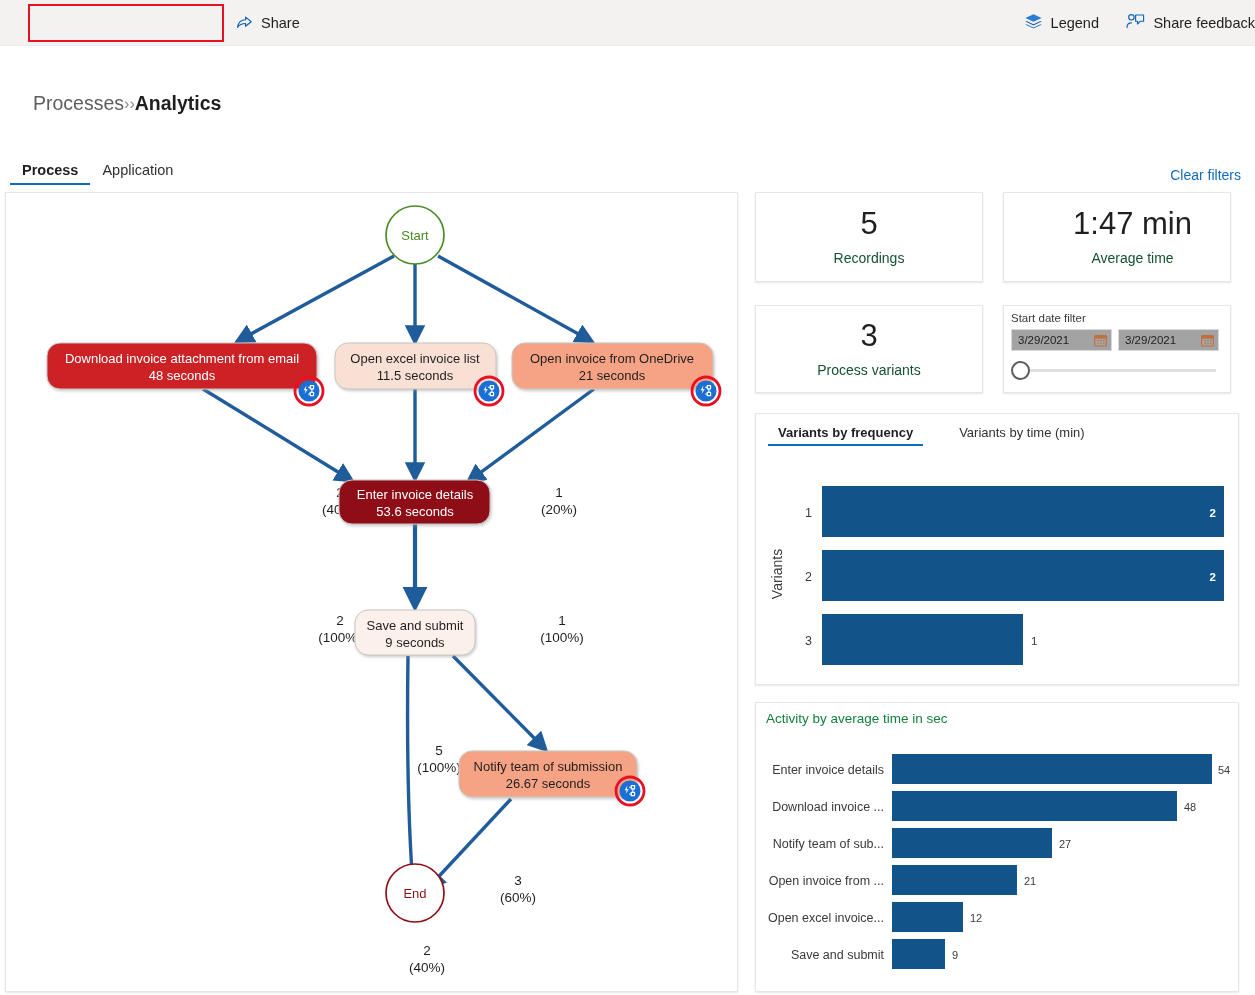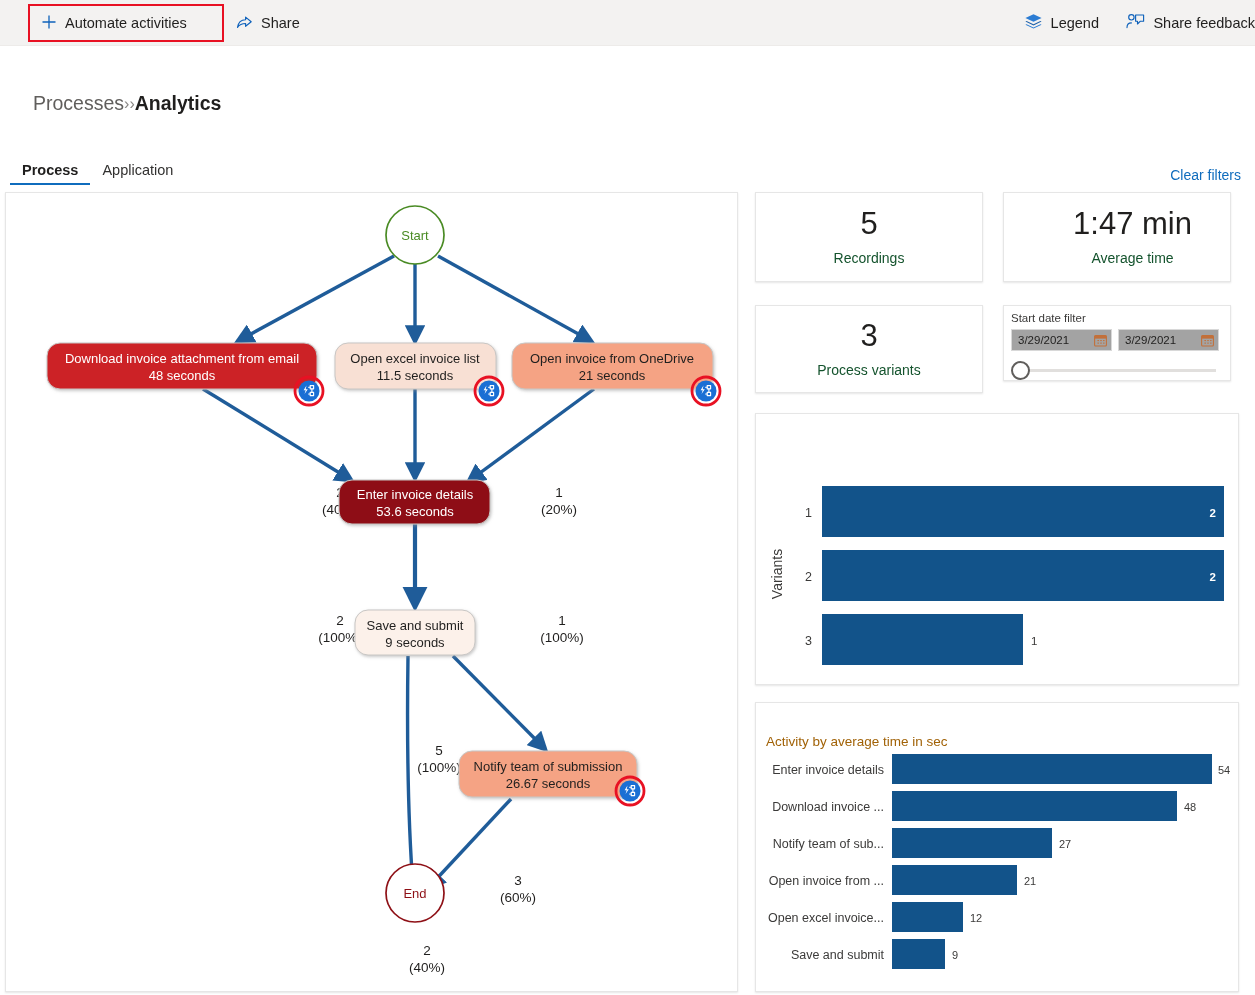--- a/index.html
+++ b/index.html
@@ -95,21 +95,21 @@
   }
   .kpi-value { font-size: 31px; color: #201f1e; line-height: 1.05; }
   .kpi-label { font-size: 14px; color: #14532d; margin-top: 9px; }
   #kpi-recordings { left: 755px; top: 192px; width: 228px; height: 90px; }
   #kpi-avgtime   { left: 1003px; top: 192px; width: 228px; height: 90px; padding-left: 31px; }
   #kpi-variants  { left: 755px; top: 305px; width: 228px; height: 88px; }
 
   
   #date-filter-card {
     position: absolute; left: 1003px; top: 305px;
-    width: 228px; height: 76px;
+    width: 228px; height: 88px;
     background: #ffffff; border: 1px solid #e6e6e6;
     box-shadow: 0 0.6px 1.8px rgba(0,0,0,.10);
     padding: 6px 7px 0 7px;
   }
   #date-filter-title { font-size: 11.5px; color: #3b3a39; margin-bottom: 5px; }
   #date-inputs { display: flex; gap: 6px; }
   .date-input {
     position: relative; width: 101px; height: 22px;
     border: 1px solid #d8d8d8; background: #a3a3a3;
     display: flex; align-items: center;
@@ -158,37 +158,29 @@
   
   #activity-panel {
     position: absolute; left: 755px; top: 702px;
     width: 484px; height: 290px;
     background: #ffffff; border: 1px solid #e6e6e6;
     box-shadow: 0 0.6px 1.8px rgba(0,0,0,.10);
     overflow: hidden;
   }
   #activity-title {
     position: absolute; left: 10px; top: 8px;
-    font-size: 13.5px; color: #a16207; margin-top: 23px;
+    font-size: 13.5px; color: #15803d;
   }
   #activity-chart { position: absolute; left: 0; top: 28px; }
 </style>
 </head>
 <body>
 
 <div id="command-bar">
 
-  <div class="cmd-btn" id="automate-btn">
-    <span class="gl">
-      <svg width="16" height="16" viewBox="0 0 16 16">
-          <path d="M8 1.5v13M1.5 8h13" stroke="#0f62bb" stroke-width="1.3" fill="none"></path>
-        </svg>
-    </span>
-    <span>Automate activities</span>
-  </div>
   <div id="automate-highlight"></div>
 
   <div class="cmd-btn" id="share-btn">
     <span class="gl">
       <svg width="17" height="16" viewBox="0 0 17 16">
         <path d="M1.5 13.4C2.3 8.2 5.6 5.9 9.6 5.8V3.1l5.6 4.6-5.6 4.6V9.5C6 9.5 3.4 10.6 1.5 13.4z" fill="none" stroke="#0f62bb" stroke-width="1.15" stroke-linejoin="round"></path>
       </svg>
     </span>
     <span>Share</span>
   </div>
@@ -416,20 +408,24 @@
     </div>
   </div>
 
   <div id="date-slider">
     <div class="track"></div>
     <div class="thumb"></div>
   </div>
 </div>
 
 <div id="variants-panel">
+  <div id="variants-tabs">
+    <div class="vtab active">Variants by frequency</div>
+    <div class="vtab">Variants by time (min)</div>
+  </div>
 
   <svg id="variants-chart" width="484" height="228" viewBox="0 0 484 228">
 
     <text x="26" y="118" transform="rotate(-90 26 118)" text-anchor="middle" font-family="Liberation Sans, sans-serif" font-size="14" fill="#3b3a39">Variants</text>
 
     <g>
       <rect x="66" y="30" width="402" height="51" fill="#12538a"></rect>
       <text x="56" y="61" text-anchor="end" font-family="Liberation Sans, sans-serif" font-size="12.5" fill="#3b3a39">1</text>
       <text x="460" y="61" text-anchor="end" font-family="Liberation Sans, sans-serif" font-size="11.5" font-weight="bold" fill="#ffffff">2</text>
     </g>

